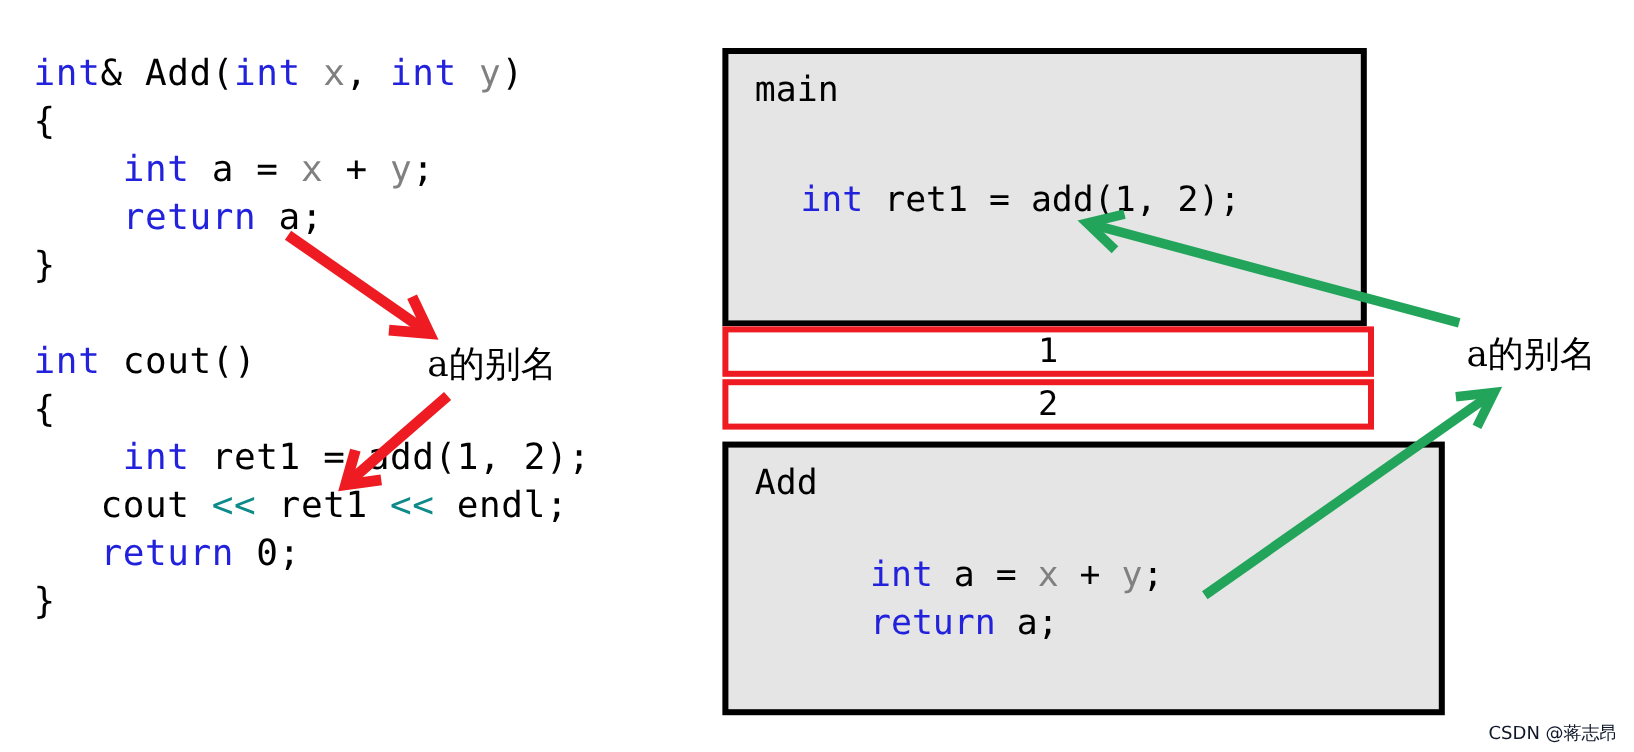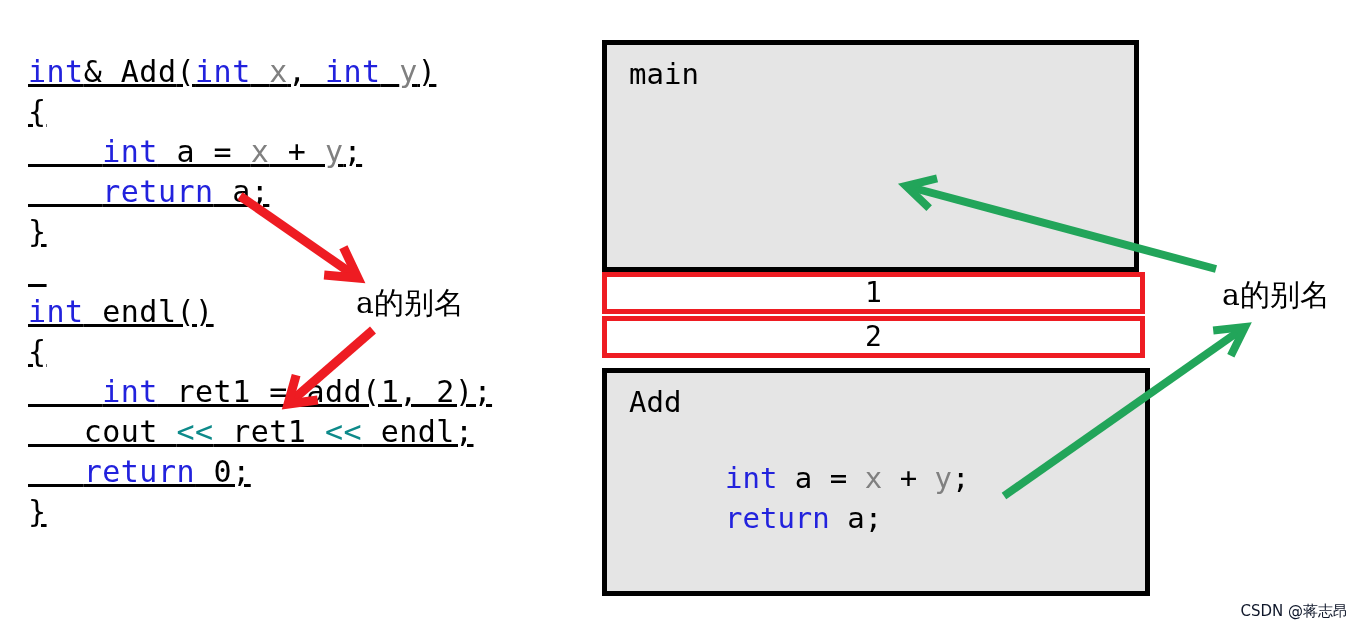--- a/index.html
+++ b/index.html
@@ -14,23 +14,22 @@
     overflow: hidden;
     font-family: "DejaVu Sans Mono", monospace;
   }
 
   
   .abs { position: absolute; }
 
   
   #left-code {
     left: 28px;
-    top: 52px;
+    top: 42px;
     width: 540px;
-    text-decoration: underline;
   }
   .code-line {
     height: 40px;
     line-height: 40px;
     font-size: 30px;
     letter-spacing: 0.5px;
     white-space: pre;
     color: #000000;
   }
   .code-line.blank { height: 40px; }
@@ -47,21 +46,21 @@
     border: 5px solid #000000;
     background: #e5e5e5;
     box-sizing: border-box;
   }
   #main-frame {
     left: 602px; top: 40px;
     width: 537px; height: 232px;
   }
   #add-frame {
     left: 602px; top: 368px;
-    width: 548px; height: 228px;
+    width: 602px; height: 228px;
   }
   .frame-title {
     position: absolute;
     left: 22px; top: 12px;
     font-size: 29px;
     color: #000000;
     white-space: pre;
   }
   .frame-code {
     position: absolute;
@@ -122,32 +121,33 @@
 </head>
 <body>
 
 <div class="abs" id="left-code">
     <div class="code-line"><span class="tok-kw">int</span><span class="tok-plain">&amp; Add</span><span class="tok-plain">(</span><span class="tok-kw">int</span><span class="tok-plain"> </span><span class="tok-par">x</span><span class="tok-plain">, </span><span class="tok-kw">int</span><span class="tok-plain"> </span><span class="tok-par">y</span><span class="tok-plain">)</span></div>
     <div class="code-line"><span class="tok-plain">{</span></div>
     <div class="code-line"><span class="tok-plain">    </span><span class="tok-kw">int</span><span class="tok-plain"> a = </span><span class="tok-par">x</span><span class="tok-plain"> + </span><span class="tok-par">y</span><span class="tok-plain">;</span></div>
     <div class="code-line"><span class="tok-plain">    </span><span class="tok-kw">return</span><span class="tok-plain"> a;</span></div>
     <div class="code-line"><span class="tok-plain">}</span></div>
     <div class="code-line blank">&nbsp;</div>
-    <div class="code-line"><span class="tok-kw">int</span><span class="tok-plain"> endl()</span></div>
+    <div class="code-line"><span class="tok-kw">int</span><span class="tok-plain"> cout()</span></div>
     <div class="code-line"><span class="tok-plain">{</span></div>
     <div class="code-line"><span class="tok-plain">    </span><span class="tok-kw">int</span><span class="tok-plain"> ret1 = add(1, 2);</span></div>
     <div class="code-line"><span class="tok-plain">   cout </span><span class="tok-op">&lt;&lt;</span><span class="tok-plain"> ret1 </span><span class="tok-op">&lt;&lt;</span><span class="tok-plain"> endl;</span></div>
     <div class="code-line"><span class="tok-plain">   </span><span class="tok-kw">return</span><span class="tok-plain"> 0;</span></div>
     <div class="code-line"><span class="tok-plain">}</span></div>
   </div>
 
 <div class="abs" id="diagram">
 
   <div class="frame-box" id="main-frame">
     <div class="frame-title">main</div>
+    <div class="frame-code" id="main-frame-code"><span class="tok-kw">int</span><span class="tok-plain"> ret1 = add(1, 2);</span></div>
   </div>
 
   <div class="stack-cell" id="stack-cell-1">
     <span>1</span>
   </div>
   <div class="stack-cell" id="stack-cell-2">
     <span>2</span>
   </div>
 
   <div class="frame-box" id="add-frame">

